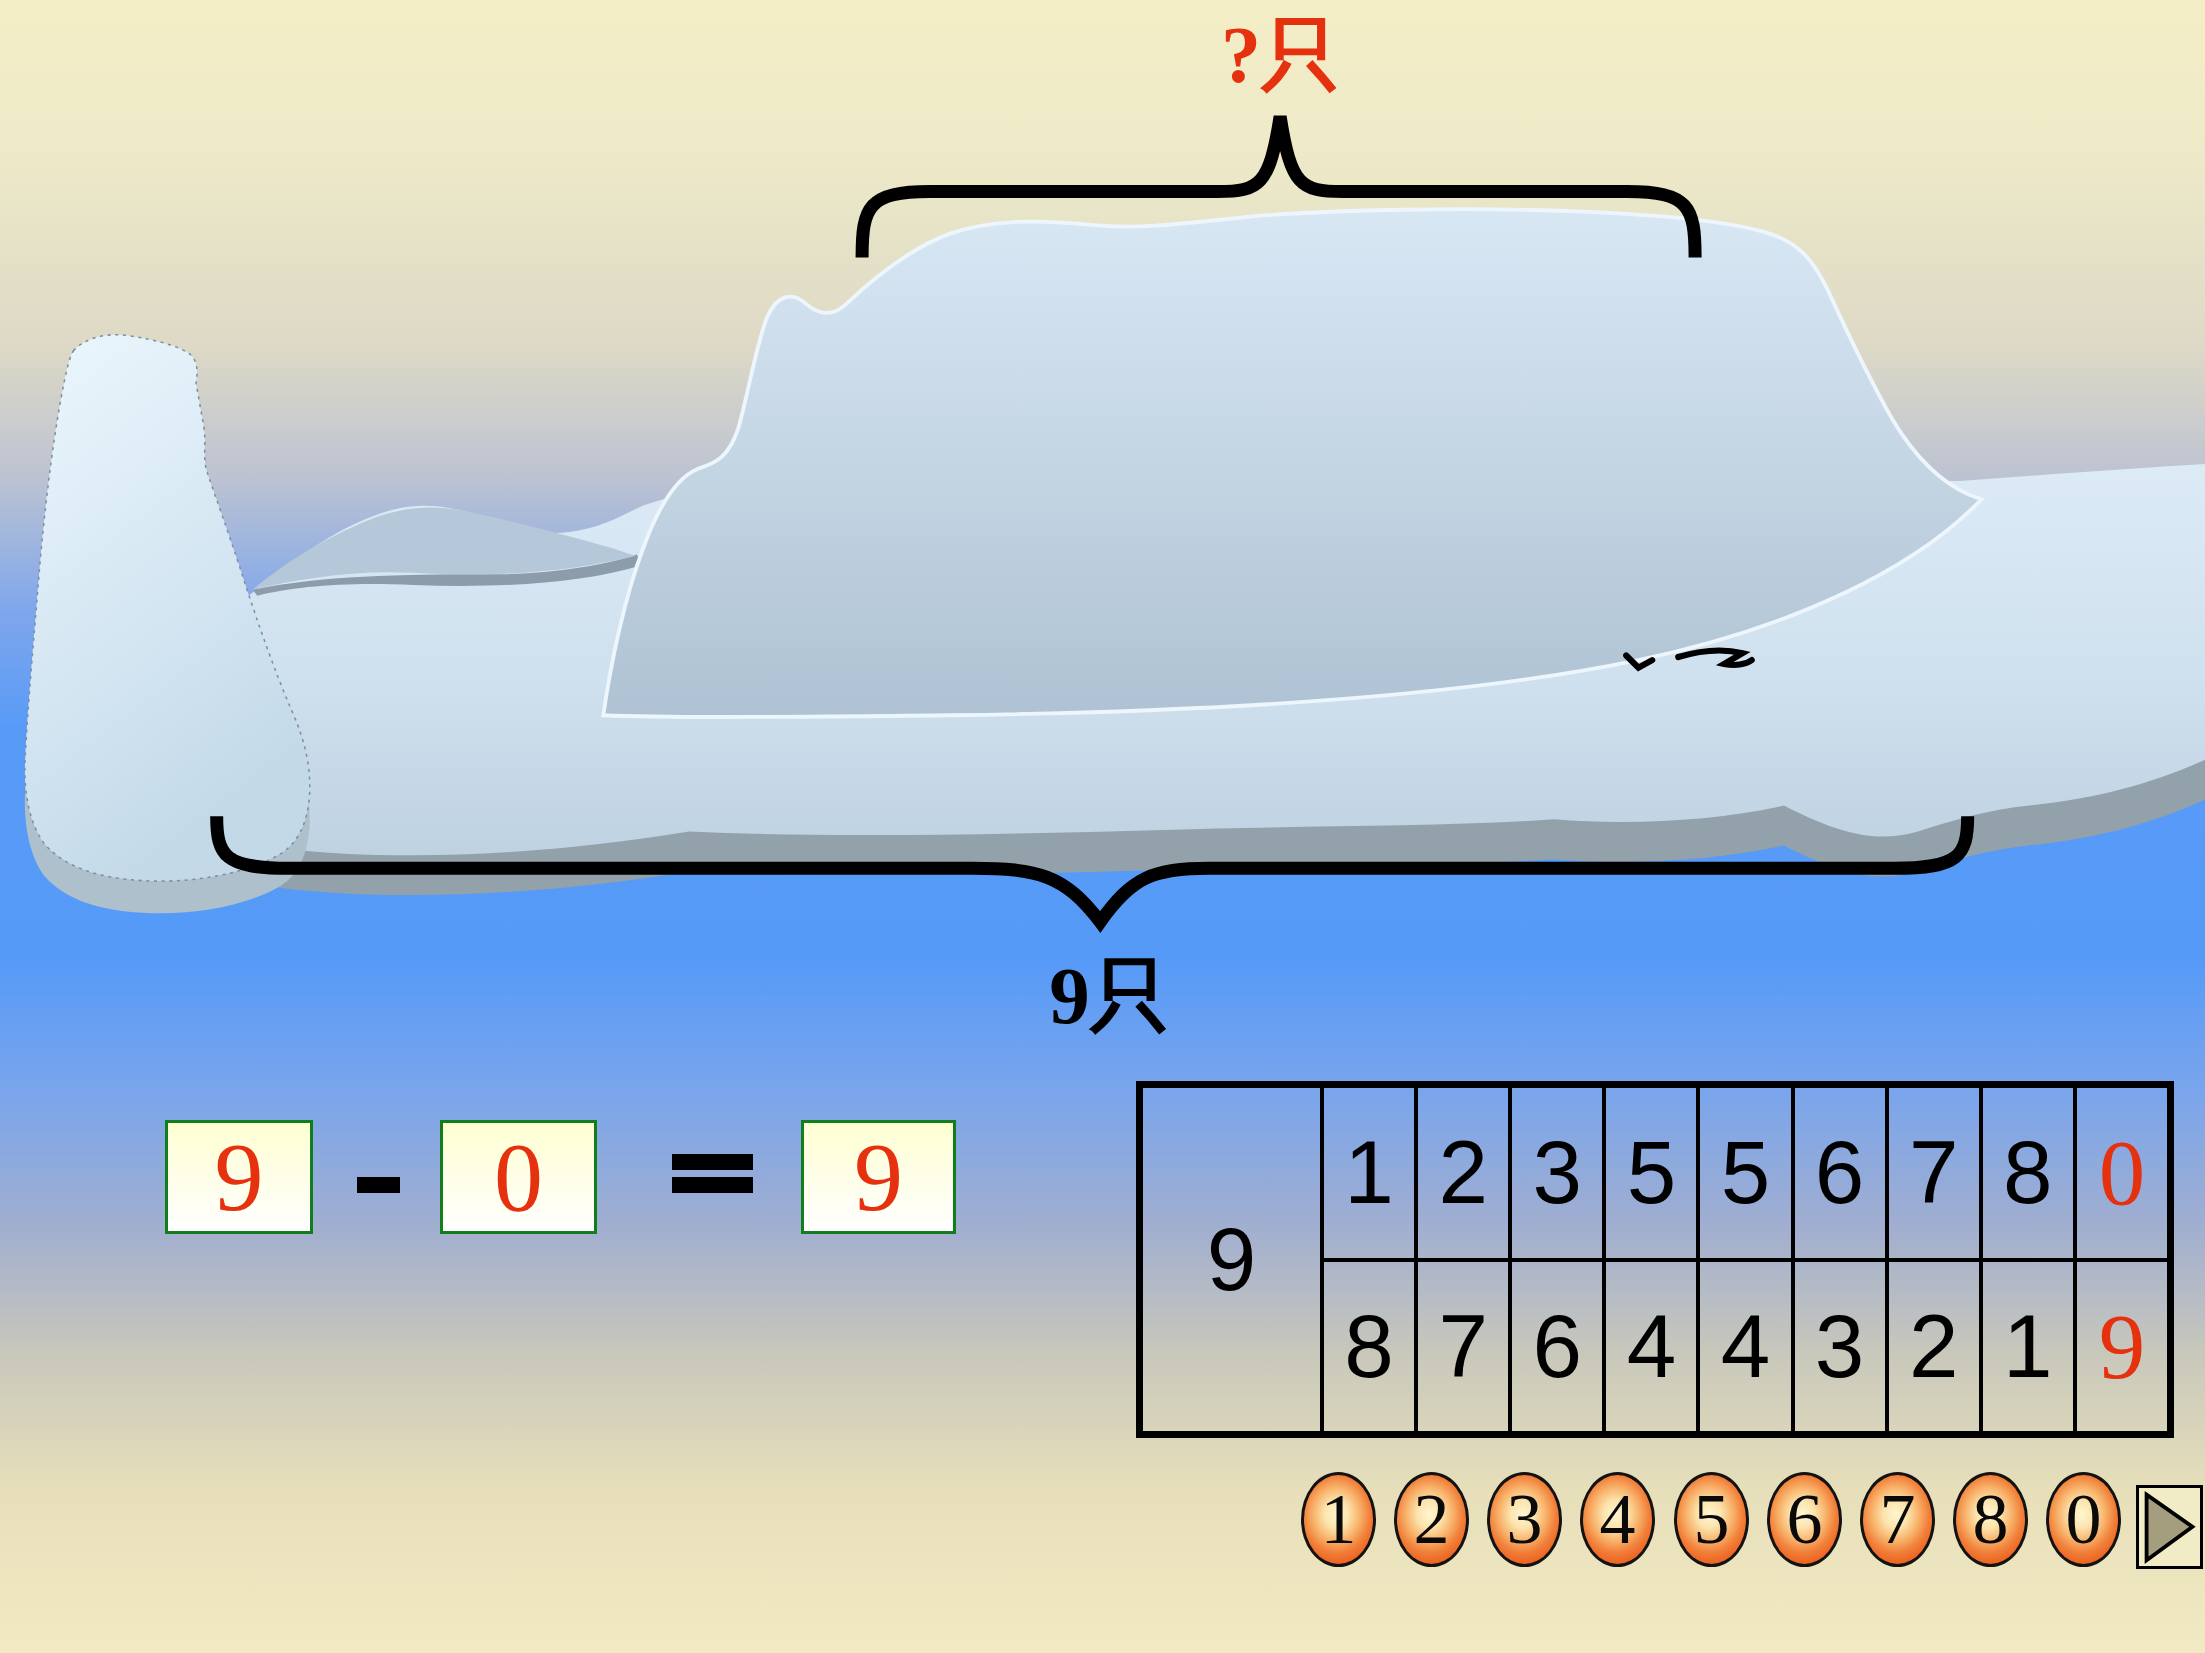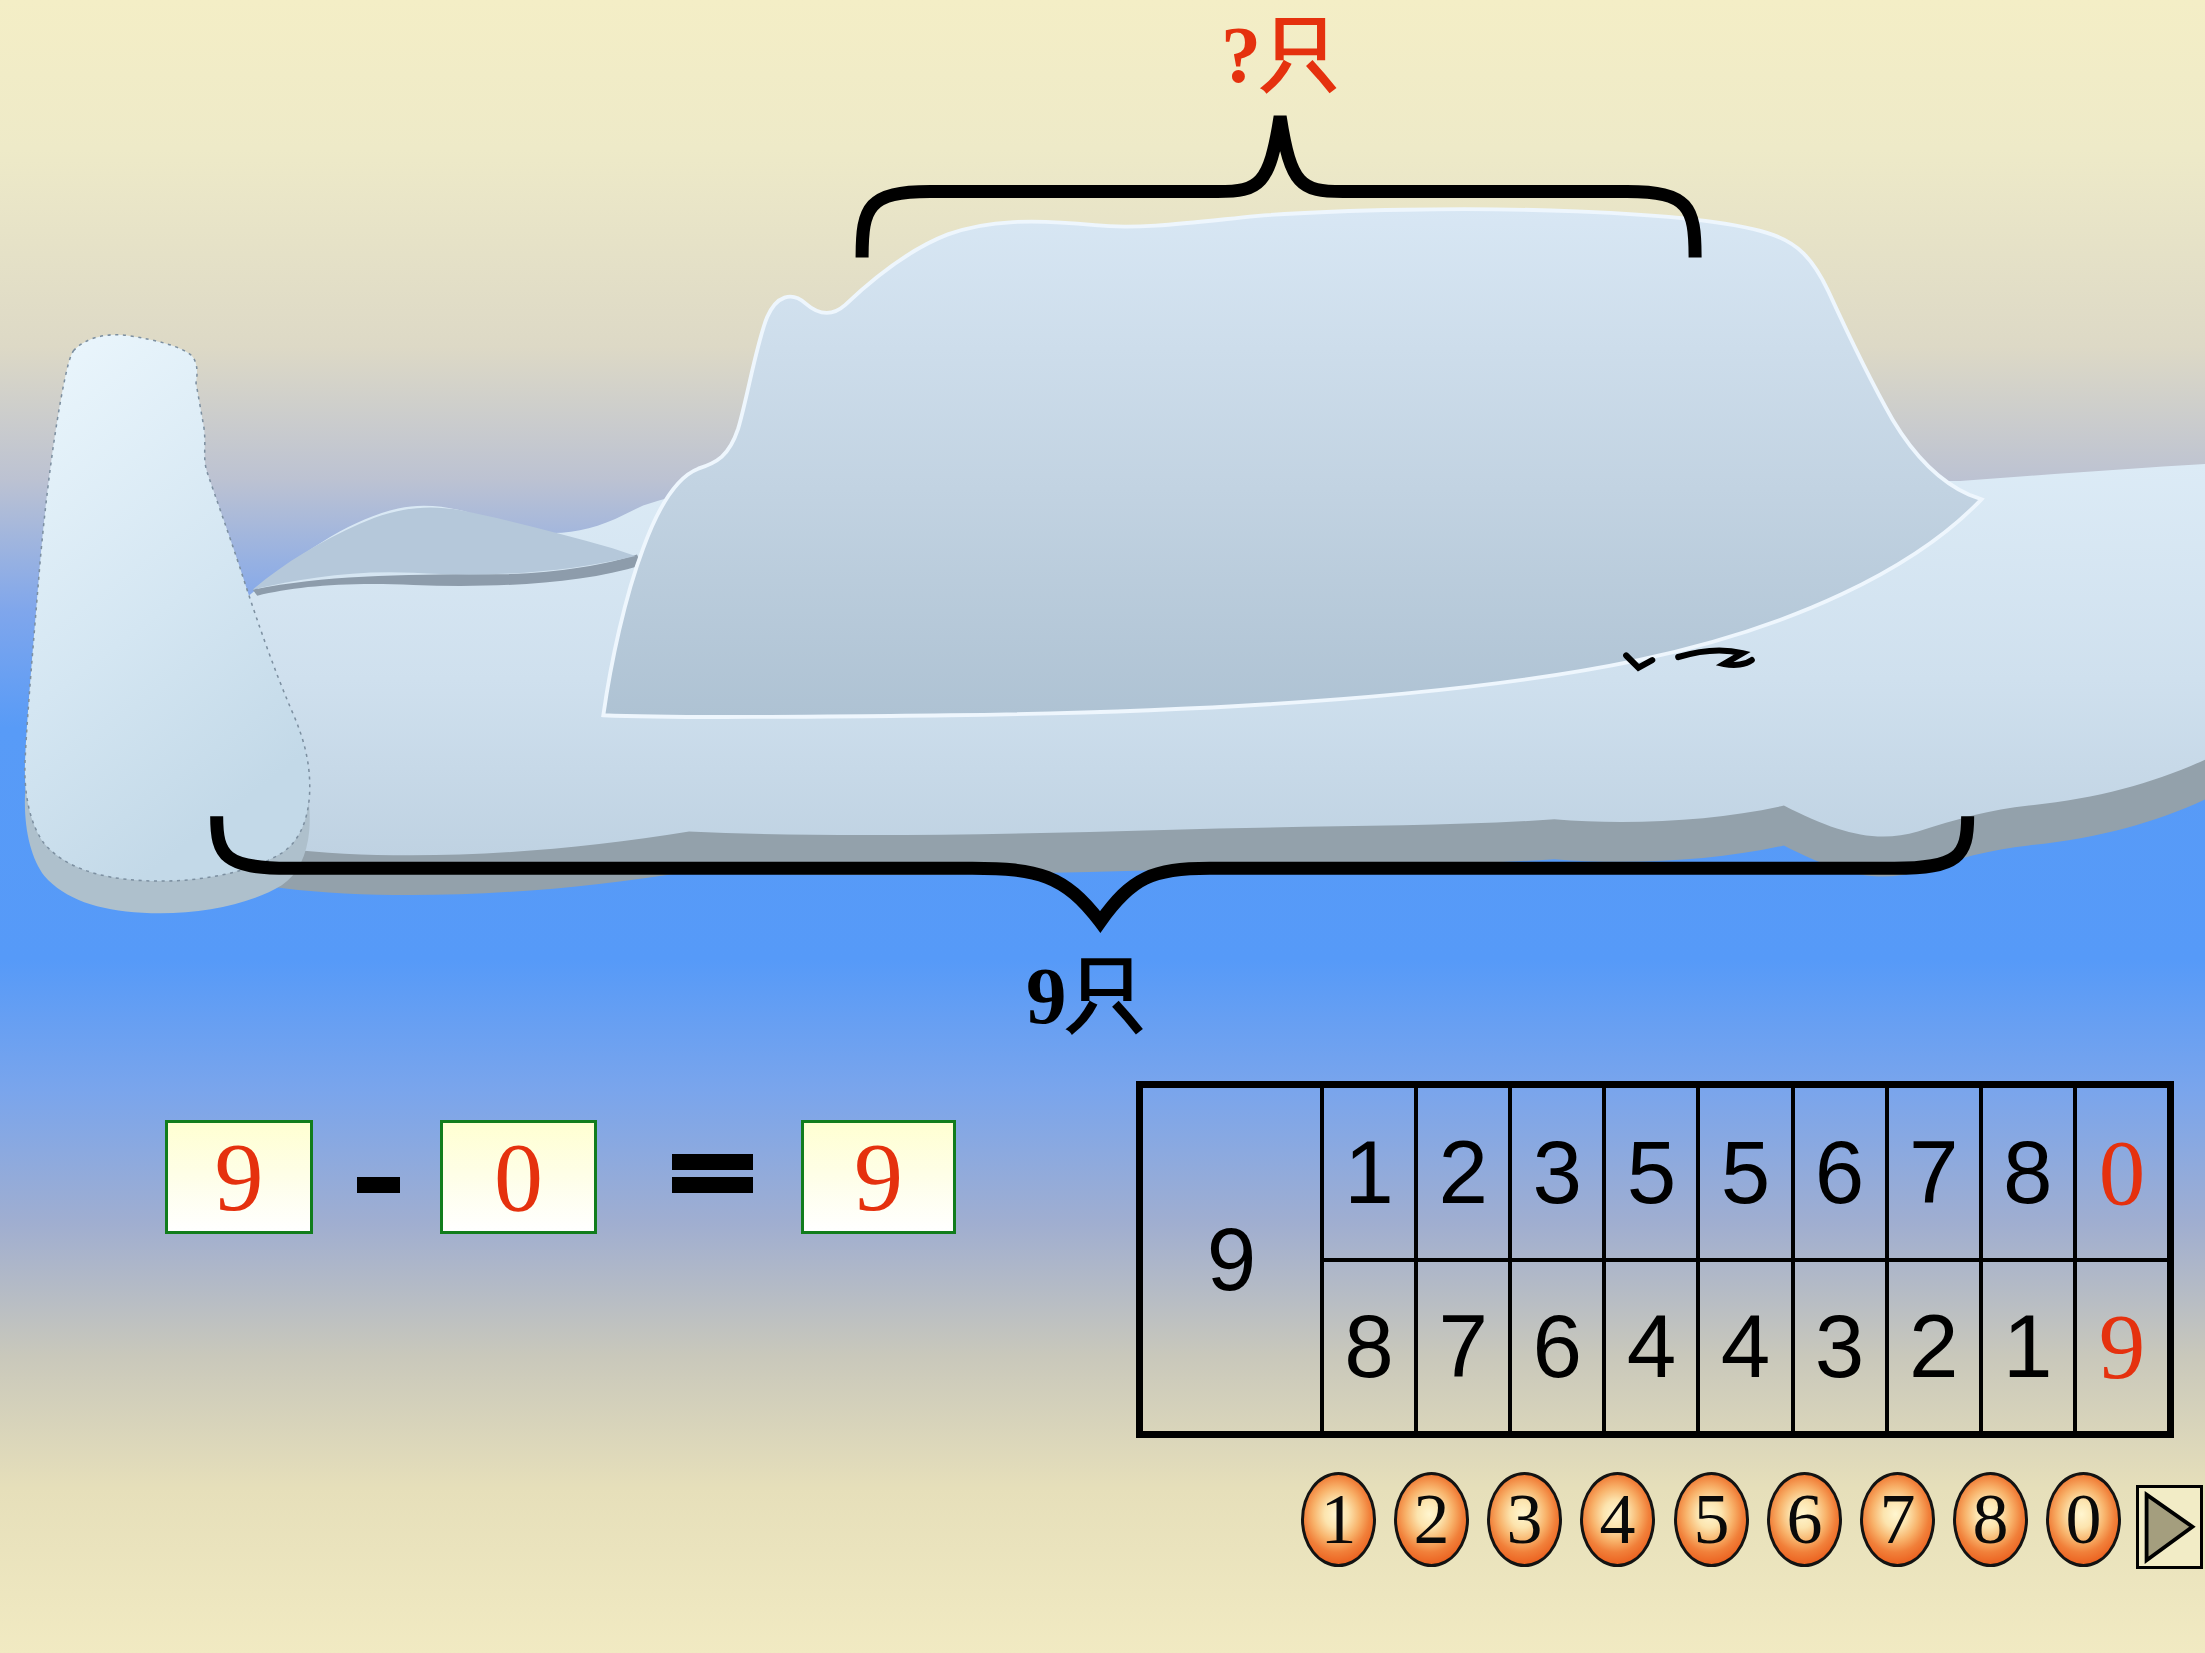--- a/index.html
+++ b/index.html
@@ -14,21 +14,21 @@
   svg.scene{position:absolute;left:0;top:0;width:2205px;height:1654px;}
 
   .q-label{
     position:absolute;left:1197px;top:7.7px;width:168px;height:100px;
     font-family:"Liberation Serif","DejaVu Serif",serif;font-weight:bold;
     font-size:80px;line-height:95px;color:#e5310e;text-align:center;white-space:nowrap;
   }
   .t-label{
     position:absolute;left:1026px;top:948px;width:168px;height:100px;
     font-family:"Liberation Serif","DejaVu Serif",serif;font-weight:bold;
-    font-size:81px;line-height:96px;color:#000;text-align:left;white-space:nowrap;
+    font-size:81px;line-height:96px;color:#000;text-align:center;white-space:nowrap;
   }
 
   
   .eq-box{
     position:absolute;top:1120px;height:114px;box-sizing:border-box;
     border:3.8px solid #117d1c;
     background:linear-gradient(180deg,#ffffd2 0%,#fdfdе0 40%,#ffffff 100%);
     background:linear-gradient(180deg,#ffffd2 0%,#fefee6 45%,#ffffff 100%);
     display:flex;align-items:center;justify-content:center;
     font-family:"Liberation Serif","DejaVu Serif",serif;

